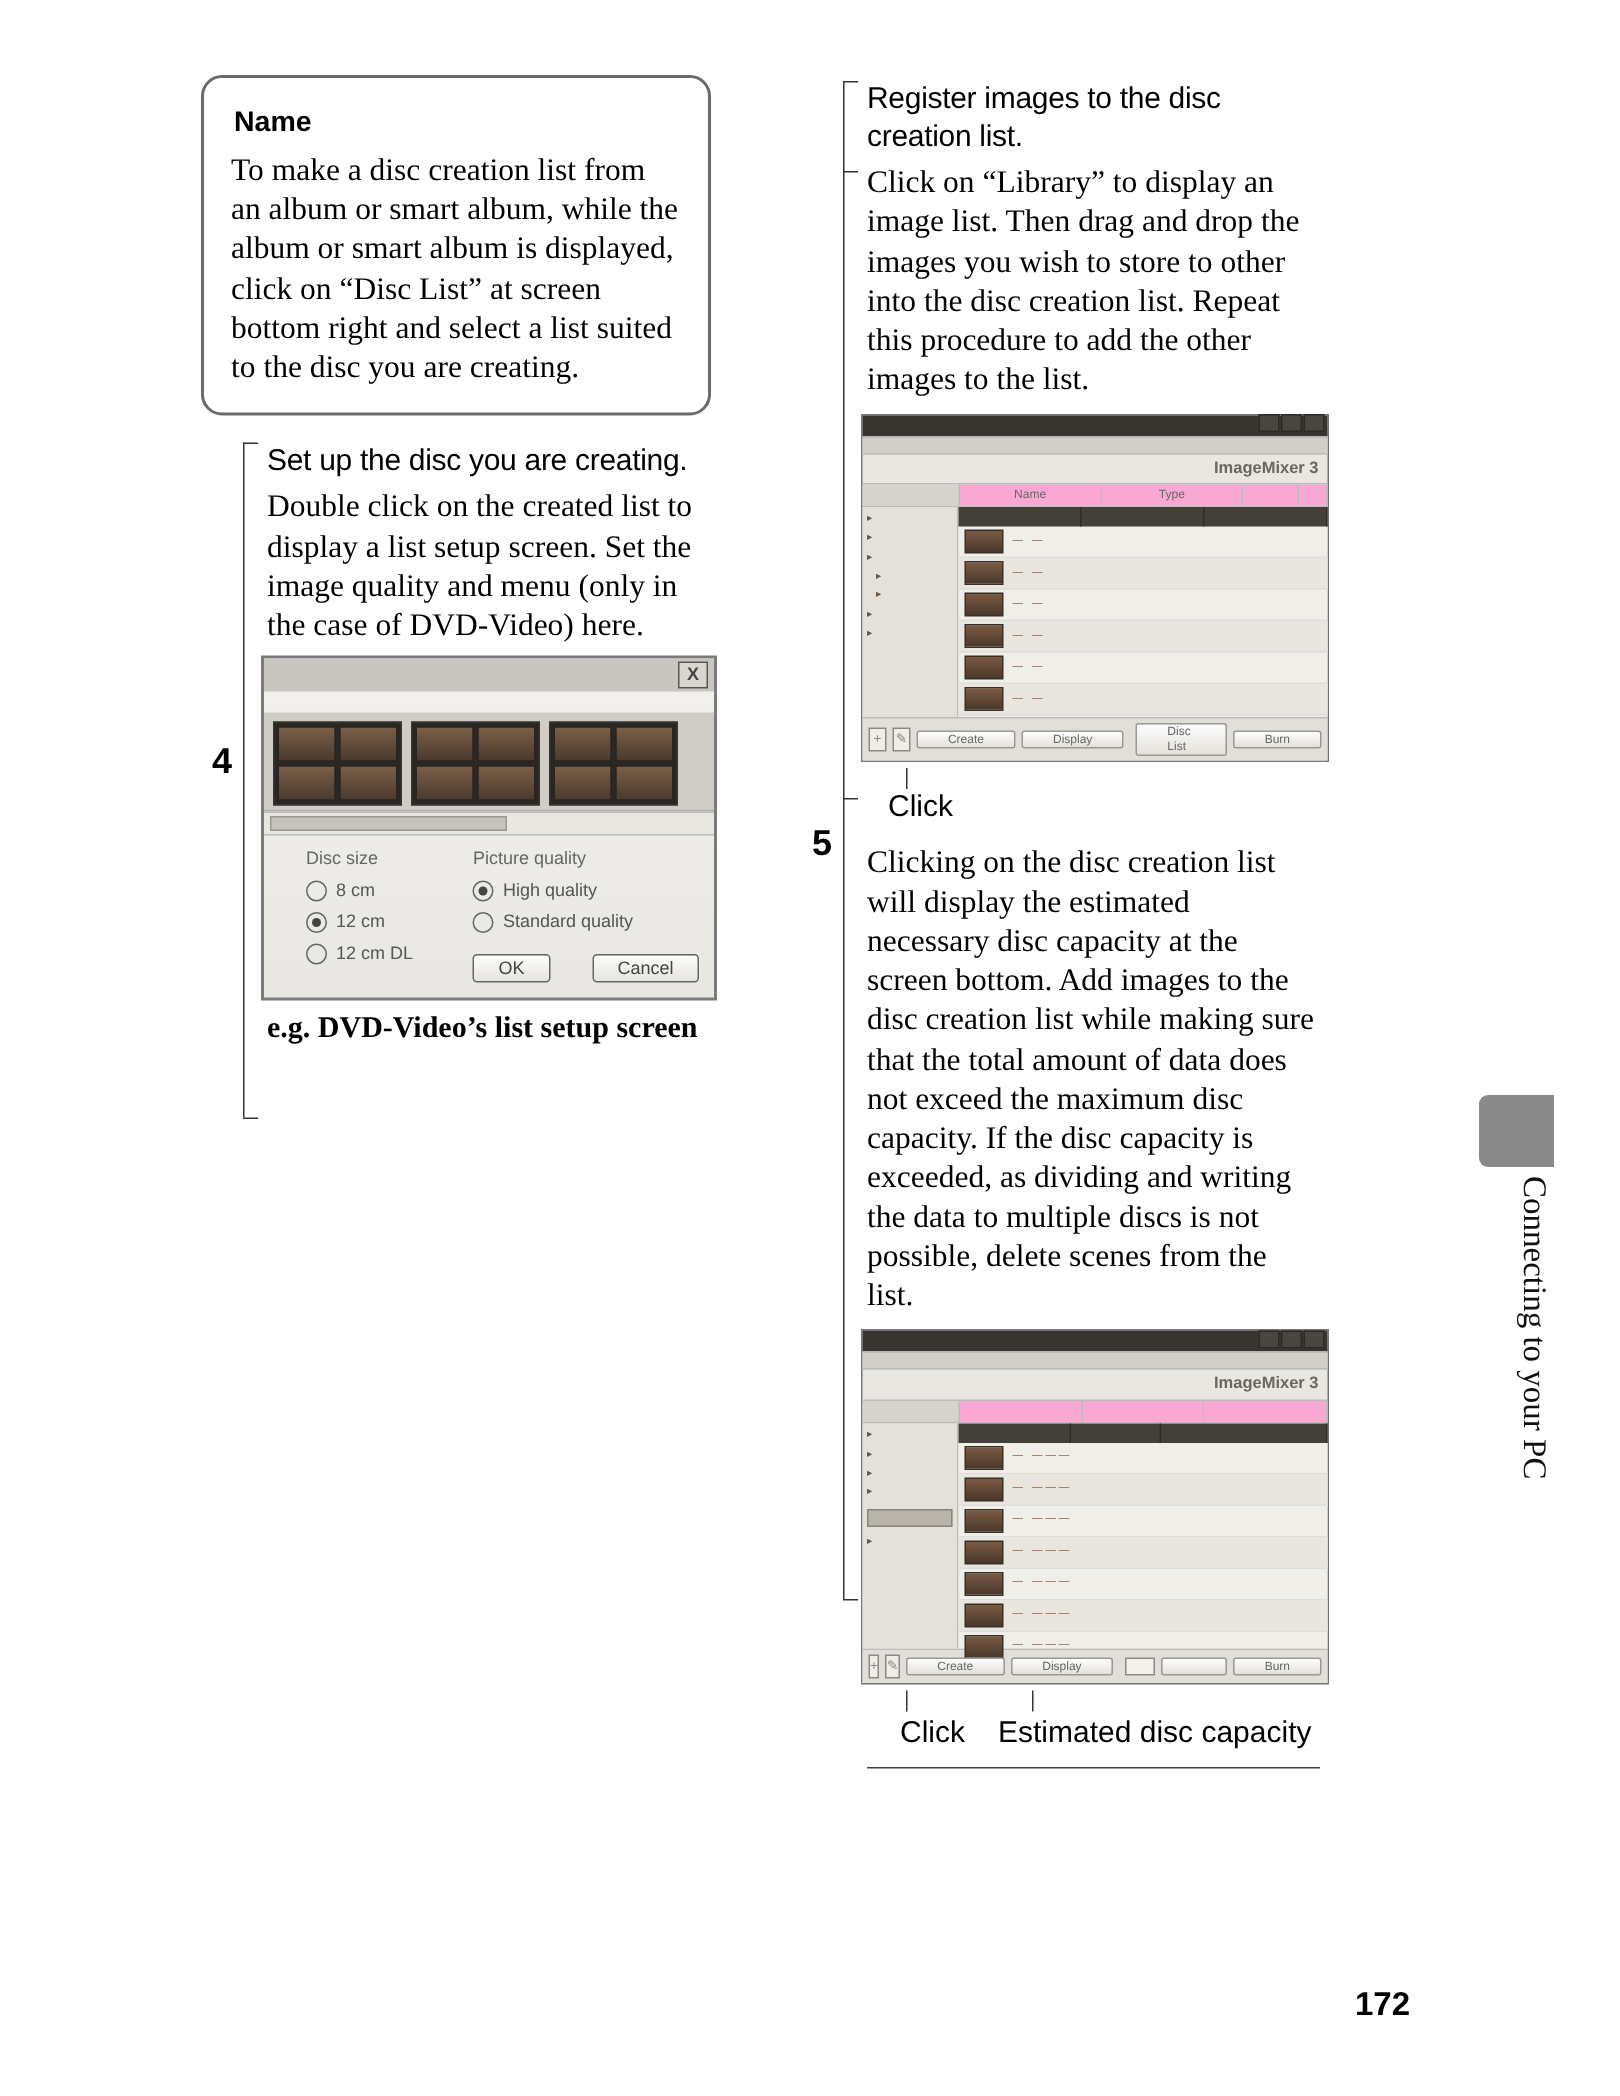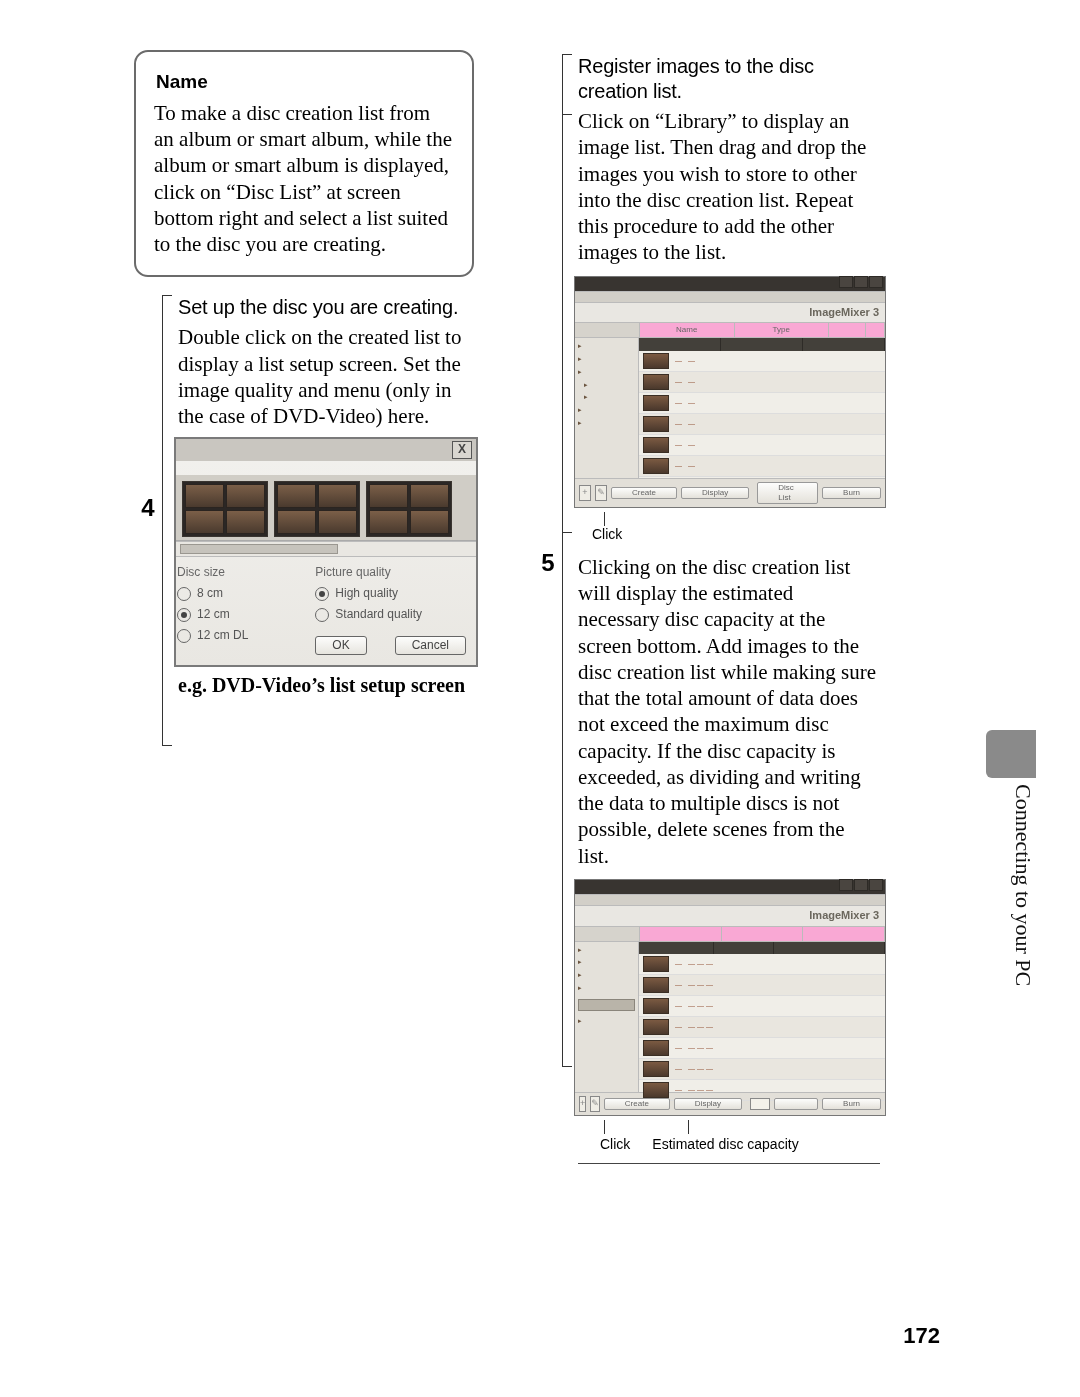--- a/index.html
+++ b/index.html
@@ -94,21 +94,21 @@
     font-family: "Times New Roman", Times, serif;
   }
   .caption-bold {
     font-family: "Times New Roman", Times, serif;
     font-weight: 700;
     font-size: 20px;
     margin-top: 6px;
   }
   .caption-narrow {
     font-family: Arial, Helvetica, sans-serif;
-    font-size: 14px;
+    font-size: 20px;
   }
   
   .dvd-dialog {
     width: 300px;
     margin: 8px 0 6px -4px;
     border: 2px solid #7a7a7a;
     background: linear-gradient(#f2f1ee, #e9e7e2);
     font-family: Arial, Helvetica, sans-serif;
     font-size: 12px;
     color: #444;
@@ -169,21 +169,21 @@
   .dvd-scroll::before {
     content: "";
     position: absolute;
     left: 4px; top: 2px;
     width: 156px; height: 8px;
     background: #c6c3bc;
     border: 1px solid #9a9790;
   }
   .dvd-lower {
     display: flex;
-    padding: 8px 10px 10px 1px;
+    padding: 8px 10px 10px 28px;
     gap: 10px;
   }
   .dvd-col2 {
     flex: 1;
     display: flex;
     flex-direction: column;
     gap: 6px;
   }
   .dvd-col-title {
     color: #666;

